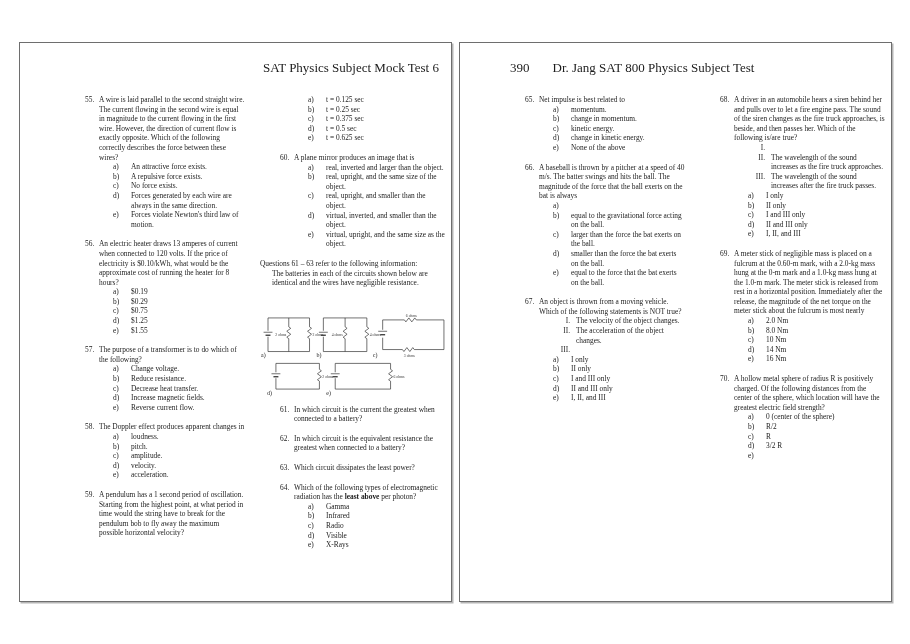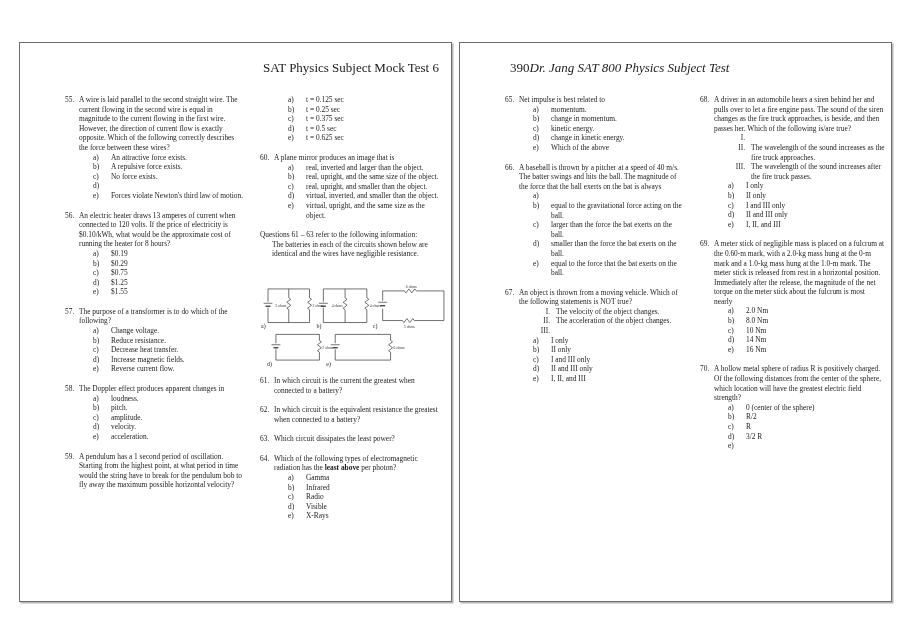--- a/index.html
+++ b/index.html
@@ -12,27 +12,27 @@
   .page{
     position:absolute;top:42px;width:431px;height:558px;background:#fff;
     border:1px solid #6e6e6e;box-shadow:1.5px 1.5px 0 #b5b5b5;overflow:hidden;
   }
   #page-left{left:19px;}
   #page-right{left:459px;}
   .header{position:absolute;top:20px;white-space:nowrap;font-size:13px;}
   #page-left .header{left:243px;}
   #page-right .header{left:50px;}
   #page-left .pgnum{margin-left:27px;}
-  #page-right .htitle{font-style:italic;}
+  #page-right .htitle{margin-left:23px;}
   .cols{position:absolute;top:52px;left:45px;right:6px;display:flex;gap:15px;}
   .col{min-width:0;}
   .c1{width:180px;flex:none;}
   .c2{flex:1;}
   .q{display:flex;margin-bottom:10px;}
-  .qnum{flex:none;width:14px;}
+  .qnum{flex:none;width:14px;margin-left:20px;}
   .qbody{flex:1;min-width:0;}
   .opt{display:flex;}
   .opt .olab{flex:none;margin-left:14px;width:18px;}
   .opt .txt{flex:1;min-width:0;}
   .item{display:flex;}
   .item .ilab{flex:none;margin-left:16px;width:15px;text-align:right;margin-right:6px;}
   .item .txt{flex:1;min-width:0;}
   .info{margin-bottom:24px;}
   .info .ind{margin-left:12px;}
   .figure{margin:3px 0 8px 0;}
@@ -59,20 +59,21 @@
             <div class="opt">
               <span class="olab">b)</span>
               <span class="txt">A repulsive force exists.</span>
             </div>
             <div class="opt">
               <span class="olab">c)</span>
               <span class="txt">No force exists.</span>
             </div>
             <div class="opt">
               <span class="olab">d)</span>
+              <span class="txt">Forces generated by each wire are always in the same direction.</span>
             </div>
             <div class="opt">
               <span class="olab">e)</span>
               <span class="txt">Forces violate Newton's third law of motion.</span>
             </div>
           </div>
         </div>
         <div class="q">
           <div class="qnum">56.</div>
           <div class="qbody">
@@ -343,21 +344,21 @@
             <div class="opt">
               <span class="olab">c)</span>
               <span class="txt">kinetic energy.</span>
             </div>
             <div class="opt">
               <span class="olab">d)</span>
               <span class="txt">change in kinetic energy.</span>
             </div>
             <div class="opt">
               <span class="olab">e)</span>
-              <span class="txt">Which of the above</span>
+              <span class="txt">None of the above</span>
             </div>
           </div>
         </div>
         <div class="q">
           <div class="qnum">66.</div>
           <div class="qbody">
             <div class="qtext">A baseball is thrown by a pitcher at a speed of 40 m/s. The batter swings and hits the ball. The magnitude of the force that the ball exerts on the bat is always</div>
             <div class="opt">
               <span class="olab">a)</span>
             </div>

